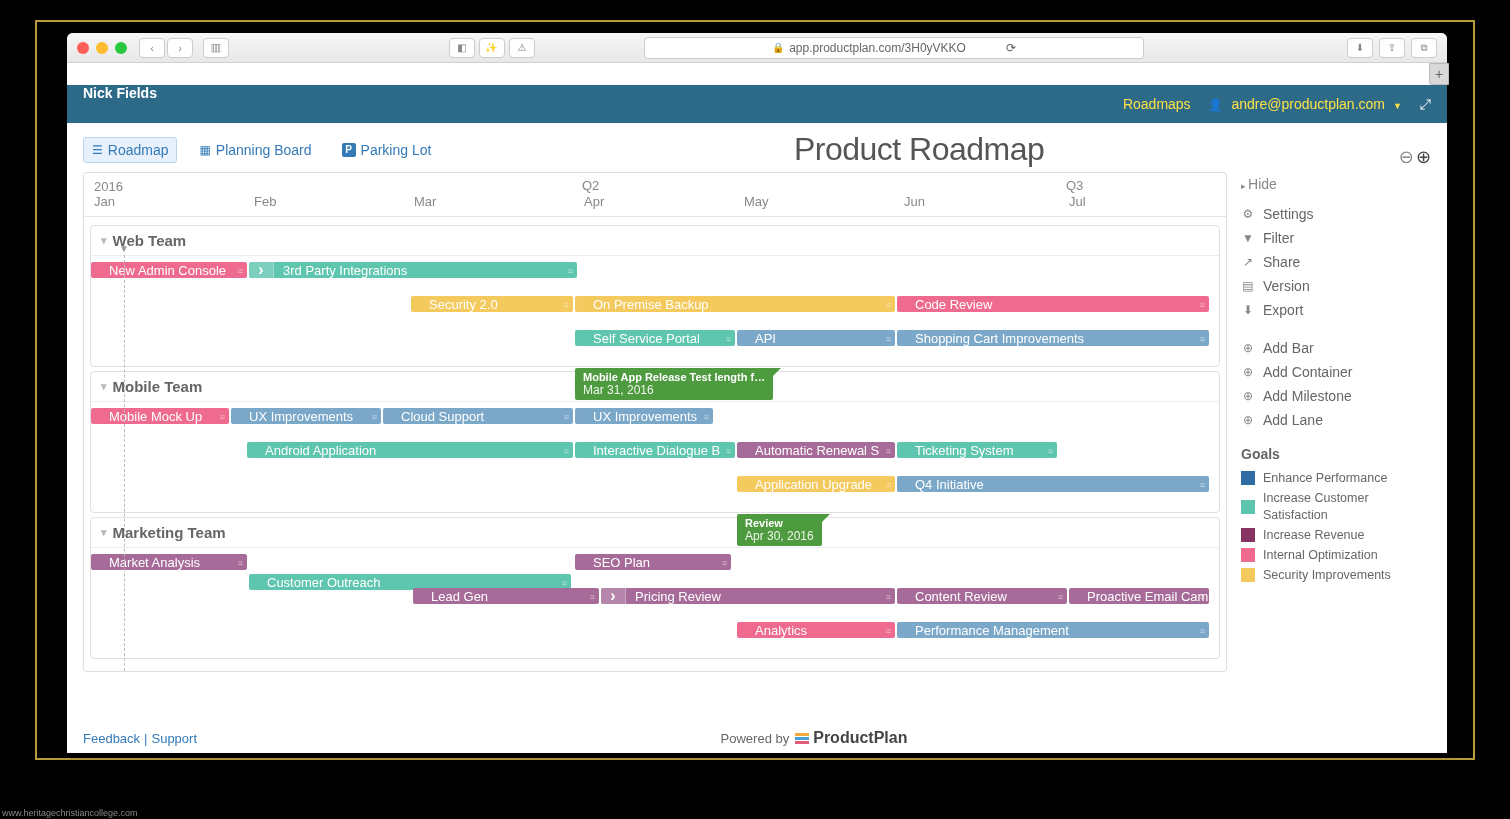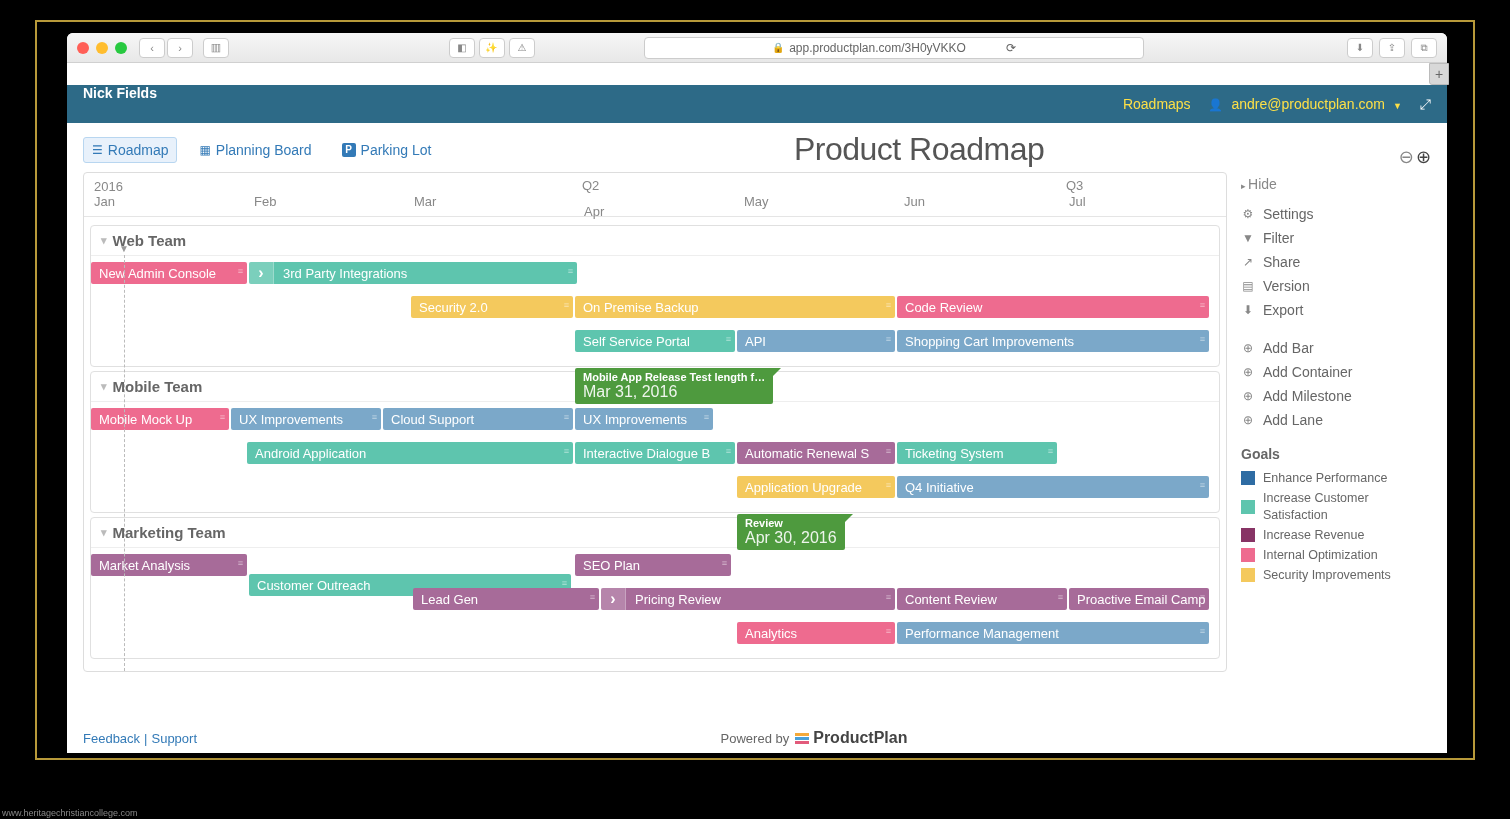--- a/index.html
+++ b/index.html
@@ -38,47 +38,47 @@
 .zoom-ctrl{display:flex;gap:2px;font-size:18px;color:#888;padding-top:14px;}
 .zoom-ctrl span{cursor:pointer;}
 .zoom-ctrl .zplus{color:#444;}
 
 .workspace{display:flex;padding:4px 16px 0;}
 .timeline-wrap{flex:1;border:1px solid #ddd;border-radius:4px;background:#fff;margin-right:14px;}
 .thead{padding:6px 10px 2px;border-bottom:1px solid #e5e5e5;}
 .thead .yr{font-size:13px;color:#888;}
 .months{display:flex;position:relative;height:20px;font-size:13px;color:#888;}
 .months span{position:absolute;}
-.m-jan{left:0;}.m-feb{left:160px;}.m-mar{left:320px;}.m-apr{left:490px;margin-top:10px;}.m-may{left:650px;}.m-jun{left:810px;}.m-jul{left:975px;}
+.m-jan{left:0;}.m-feb{left:160px;}.m-mar{left:320px;}.m-apr{left:490px;}.m-may{left:650px;}.m-jun{left:810px;}.m-jul{left:975px;}
 .q2{position:absolute;left:488px;top:-16px;font-size:13px;color:#888;}
 .q3{position:absolute;left:972px;top:-16px;font-size:13px;color:#888;}
 .today-marker{position:absolute;left:40px;top:38px;bottom:0;width:1px;border-left:1px dashed #bbb;z-index:1;}
 .today-marker::before{content:"▼";position:absolute;top:-12px;left:-6px;font-size:10px;color:#999;}
 
 .tl-body{position:relative;padding:4px 0 8px;}
 .lane-sec{margin:4px 6px;border:1px solid #e0e0e0;border-radius:4px;background:#fff;}
 .lane-hdr{padding:6px 10px;font-size:15px;font-weight:600;color:#666;display:flex;align-items:center;gap:6px;border-bottom:1px solid #eee;}
 .lane-hdr .chev{color:#bbb;font-size:11px;}
 .rows{padding:4px 0;}
 .row{position:relative;height:34px;}
-.bar{position:absolute;height:22px;top:2px;border-radius:2px;color:#fff;font-size:13px;display:flex;align-items:center;padding:0 8px;white-space:nowrap;overflow:hidden;}
+.bar{position:absolute;height:16px;top:2px;border-radius:2px;color:#fff;font-size:13px;display:flex;align-items:center;padding:0 18px;white-space:nowrap;overflow:hidden;}
 .bar .grip{position:absolute;right:4px;top:4px;font-size:9px;opacity:.5;}
 .bar.split::before{content:"›";position:absolute;left:0;top:0;width:24px;height:100%;background:rgba(255,255,255,.18);display:flex;align-items:center;justify-content:center;font-size:16px;font-weight:bold;border-right:1px solid rgba(255,255,255,.25);}
 .bar.split{padding-left:34px;}
 
 .c-pink{background:#ee6b8f;}
 .c-teal{background:#5ec5ae;}
 .c-yellow{background:#f4c95d;}
 .c-blue{background:#7ba8c9;}
 .c-purple{background:#a76b99;}
 
 .flag{position:absolute;background:#4e9a3e;color:#fff;font-size:11px;padding:3px 8px;border-radius:2px;z-index:3;}
 .flag::after{content:"";position:absolute;right:-8px;top:0;border:8px solid transparent;border-left-color:#4e9a3e;border-top-color:#4e9a3e;width:0;height:0;}
 .flag .ft{font-weight:600;font-size:11px;}
-.flag .fd{font-size:16px;opacity:.9;}
+.flag .fd{font-size:12px;opacity:.9;}
 
 .side{width:190px;padding:4px 0;font-size:14px;color:#666;}
 .side .hide{font-size:14px;color:#888;margin-bottom:10px;cursor:pointer;}
 .side .hide::before{content:"▸ ";font-size:9px;}
 .side-group{margin-bottom:14px;}
 .side-item{display:flex;align-items:center;gap:8px;padding:4px 0;cursor:pointer;color:#666;}
 .side-item .sic{width:14px;text-align:center;font-size:12px;color:#888;}
 .goals-hdr{font-weight:600;margin:8px 0 6px;color:#666;}
 .goal{display:flex;align-items:center;gap:8px;font-size:12.5px;padding:2px 0;line-height:1.3;}
 .goal .sw{width:14px;height:14px;flex-shrink:0;}

